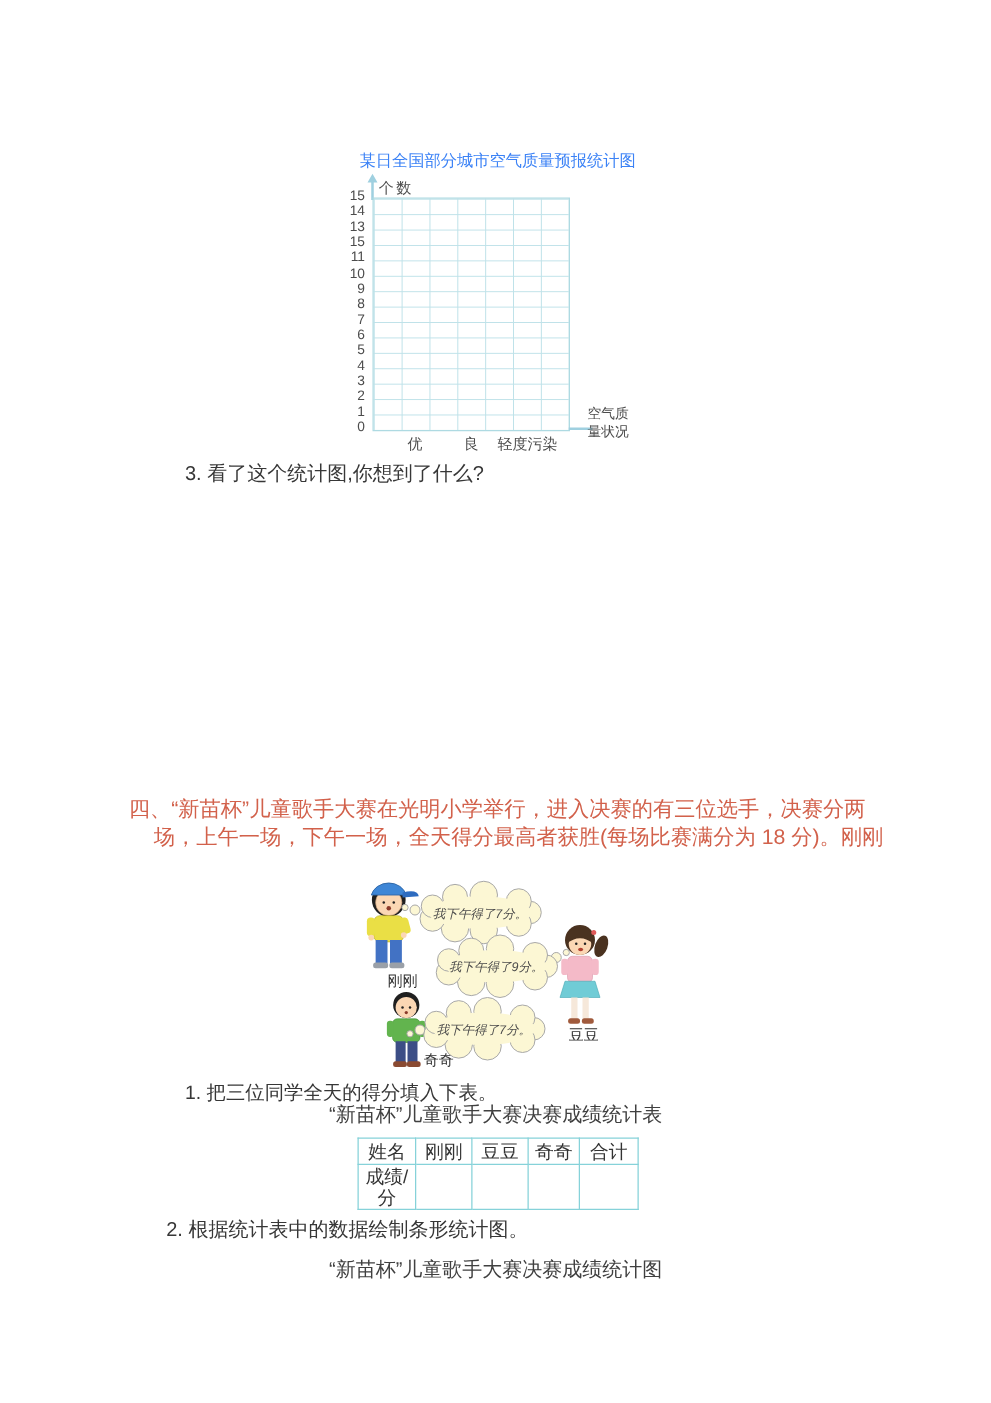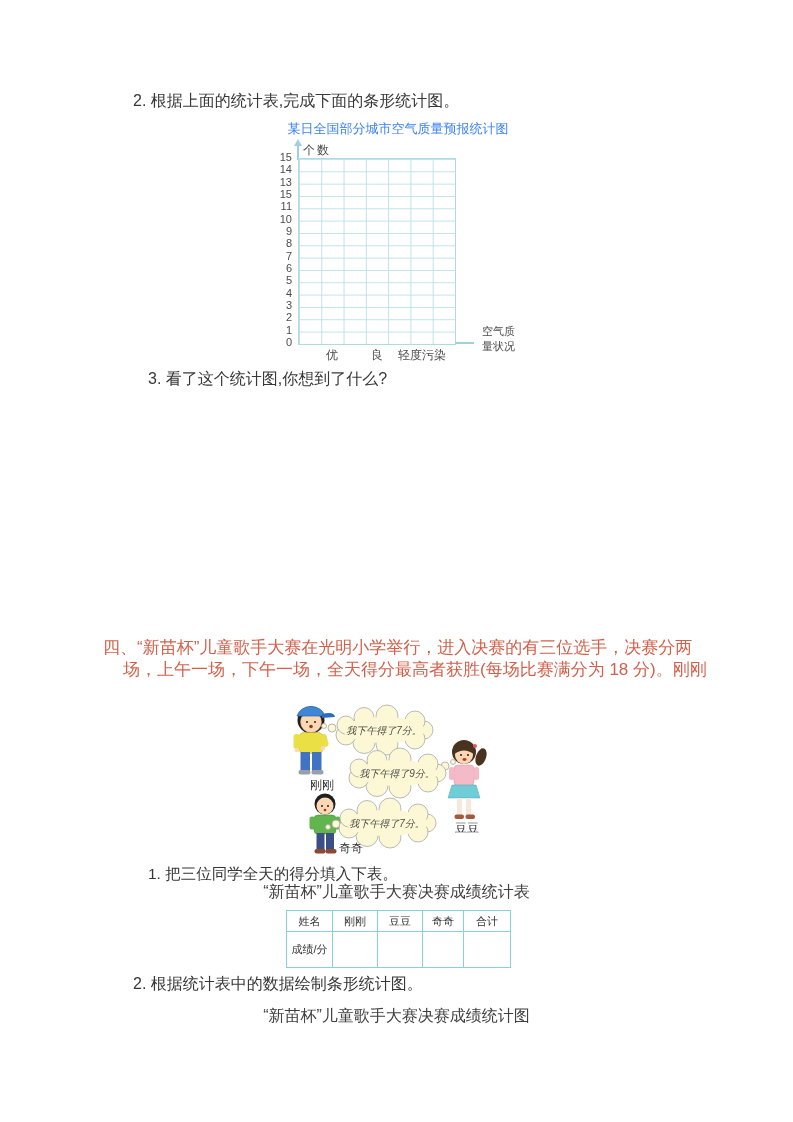--- a/index.html
+++ b/index.html
@@ -29,34 +29,33 @@
   .axis-h{width:19px;height:1.5px;background:#9fd0e0;}
   .x-axis-caption{width:36px;font-size:11px;line-height:15px;color:#4c4c4c;}
   
   .sec4{color:#d2614b;font-size:17px;line-height:21.5px;}
   .sec4 .para-line{white-space:nowrap;}
   .sec4 .para-line:not(:first-child){padding-left:20px;}
   
   .center-line{width:793px;text-align:center;font-size:16px;color:#404040;}
   table.score{border-collapse:collapse;table-layout:fixed;}
   table.score th,table.score td{
-    border:1px solid #86d2d9;font-weight:normal;font-size:11px;color:#333;
+    border:1px solid #86d2d9;font-weight:normal;font-size:15px;color:#333;
     text-align:center;vertical-align:middle;padding:0;line-height:17px;
   }
   table.score th{height:20px;}
   table.score td{height:35px;}
   .bubble-text{font-size:10px;font-style:italic;fill:#4a4a4a;}
   .char-label{font-size:12px;fill:#2f2f2f;font-style:normal;}
 </style>
 </head>
 <body>
 
 <div class="page">
 
-  <div class="abs qtext" style="left:133px;top:91px;">2. 根据上面的统计表,完成下面的条形统计图。</div>
 
   <div class="abs chart-title" style="left:283px;top:120px;">某日全国部分城市空气质量预报统计图</div>
 
   <div class="abs y-axis-label" style="left:303px;top:142px;">个数</div>
 
   <div class="abs axis-arrow" style="left:294px;top:139px;"></div>
   <div class="abs axis-v" style="left:297px;top:145px;"></div>
 
   <div class="abs y-ticks" style="left:266px;top:152px;">
       <span class="y-tick">15</span>
@@ -78,21 +77,21 @@
     </div>
 
   <div class="abs grid" style="left:298px;top:158px;"></div>
 
   <div class="abs axis-h" style="left:455px;top:342px;"></div>
 
   <div class="abs x-cat" style="left:332px;top:347px;">优</div>
   <div class="abs x-cat" style="left:377px;top:347px;">良</div>
   <div class="abs x-cat" style="left:422px;top:347px;text-align:right;">轻度污染</div>
 
-  <div class="abs x-axis-caption" style="left:482px;top:324px;">空气质量状况</div>
+  <div class="abs x-axis-caption" style="left:470px;top:324px;">空气质量状况</div>
 
   <div class="abs qtext" style="left:148px;top:369px;">3. 看了这个统计图,你想到了什么?</div>
 
   <div class="abs sec4" style="left:103px;top:637px;">
       <div class="para-line">四、“新苗杯”儿童歌手大赛在光明小学举行，进入决赛的有三位选手，决赛分两</div>
       <div class="para-line">场，上午一场，下午一场，全天得分最高者获胜(每场比赛满分为 18 分)。刚刚</div>
     </div>
 
   <svg class="abs" style="left:278px;top:694px;" width="230" height="172" viewBox="0 0 230 172">
 

